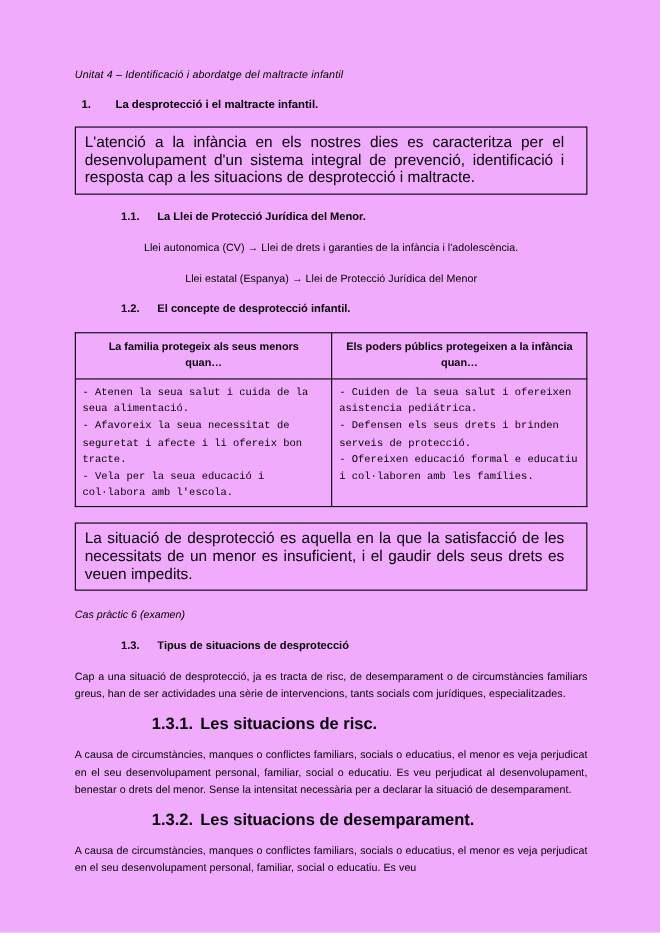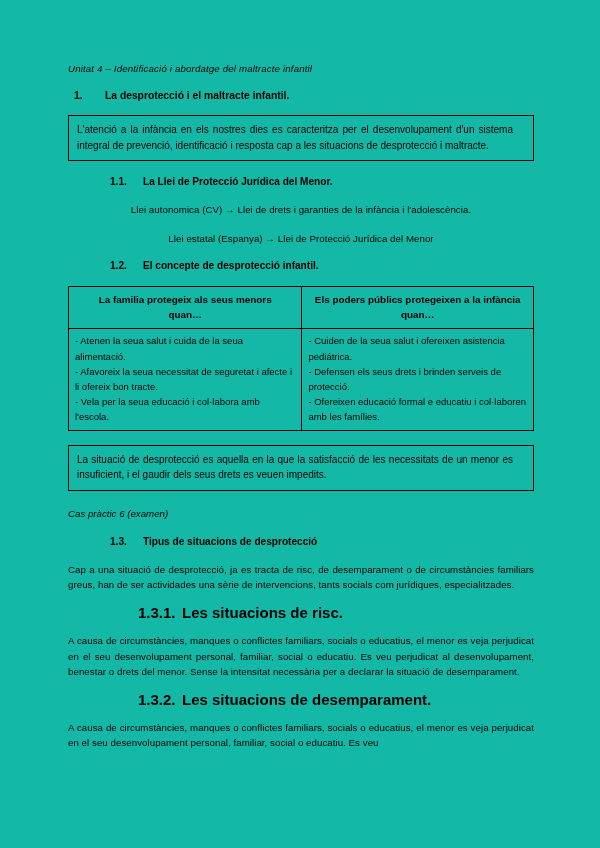--- a/index.html
+++ b/index.html
@@ -13,21 +13,21 @@
     position: relative;
     font-family: "Liberation Sans", sans-serif;
     color: #000000;
     overflow: hidden;
   }
   .page {
     position: absolute;
     left: 0; top: 0;
     width: 600px;
     height: 848px;
-    background: #14b8a6;
+    background: #f0abfc;
   }
   .content {
     position: absolute;
     left: 68px;
     top: 62px;
     width: 466px;
   }
 
   
   .doc-title {
@@ -86,21 +86,21 @@
     font-size: 9.7px;
     line-height: 15px;
     margin: 0 0 14px 0;
   }
 
   
   .callout {
     border: 1px solid #000000;
     box-sizing: border-box;
     padding: 6px 20px 7px 8px;
-    font-size: 10px;
+    font-size: 14px;
     line-height: 15.6px;
     text-align: justify;
     margin: 0 0 14px 0;
   }
   .callout.tall { margin-bottom: 15px; }
 
   
   .tbl {
     width: 100%;
     border-collapse: collapse;
@@ -117,21 +117,21 @@
     font-weight: bold;
     font-size: 9.9px;
     line-height: 15px;
     padding: 5px 12px 6px 12px;
   }
   .tbl .body-cell {
     font-size: 9.5px;
     line-height: 15.2px;
     padding: 4px 6px 5px 6px;
   }
-  .tbl .body-cell .li { display: block; }
+  .tbl .body-cell .li { display: block; font-family: Liberation Mono, monospace; }
   .col-a { width: 50.2%; }
   .col-b { width: 49.8%; }
 </style>
 </head>
 <body>
 
 <div class="page">
   <div class="content">
 
     <div class="doc-title">Unitat 4 – Identificació i abordatge del maltracte infantil</div>

